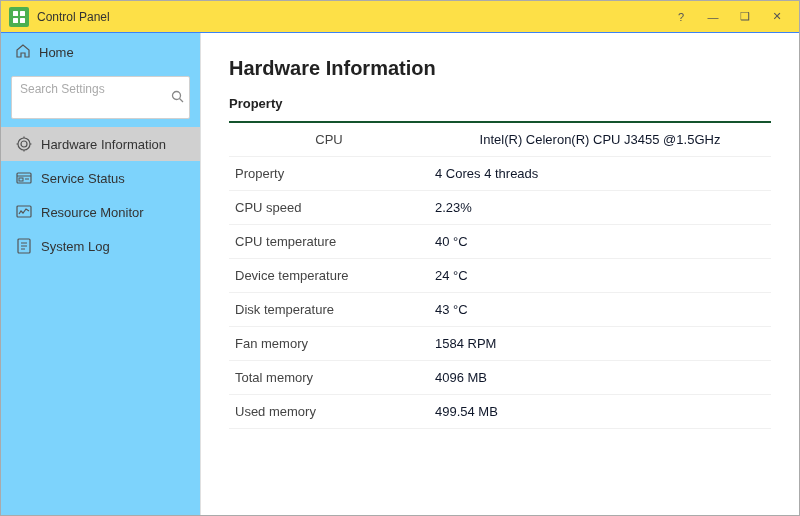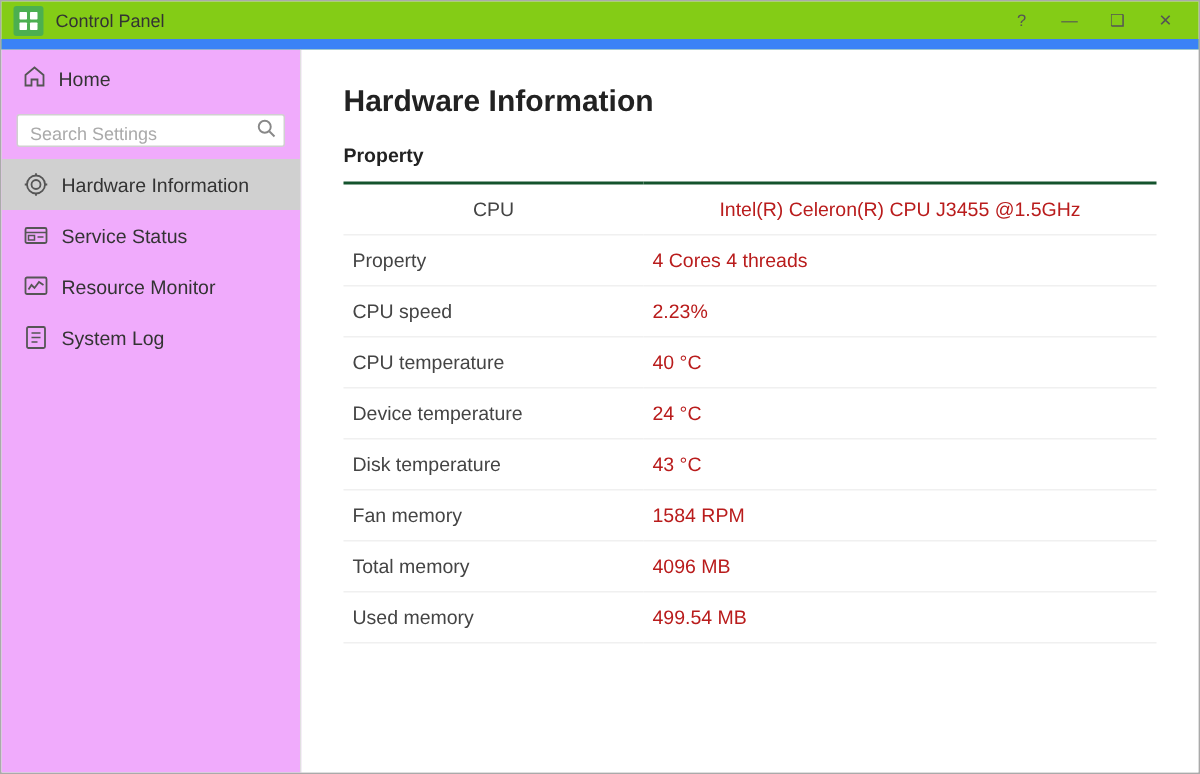--- a/index.html
+++ b/index.html
@@ -16,26 +16,26 @@
     }
     .window {
       width: 800px;
       height: 516px;
       background: #fff;
       border: 1px solid #aaa;
       display: flex;
       flex-direction: column;
     }
     .titlebar {
-      background: #84cc16;
+      background: #fde047;
       height: 32px;
       display: flex;
       align-items: center;
       padding: 0 8px;
-      border-bottom: 7px solid #3b82f6;
+      border-bottom: 1px solid #3b82f6;
       user-select: none;
     }
     .titlebar-icon {
       width: 20px;
       height: 20px;
       margin-right: 8px;
       background: #4caf50;
       border-radius: 2px;
       display: flex;
       align-items: center;
@@ -65,21 +65,21 @@
       border: none;
       background: transparent;
     }
     .content-area {
       display: flex;
       flex: 1;
       overflow: hidden;
     }
     .sidebar {
       width: 200px;
-      background: #f0abfc;
+      background: #7dd3fc;
       border-right: 1px solid #e0e0e0;
       display: flex;
       flex-direction: column;
       overflow-y: auto;
     }
     .sidebar-home {
       padding: 10px 14px;
       display: flex;
       align-items: center;
       gap: 8px;
@@ -89,21 +89,21 @@
     }
     .home-icon {
       font-size: 14px;
     }
     .search-box {
       margin: 4px 10px 8px 10px;
       position: relative;
     }
     .search-box input {
       width: 100%;
-      padding: 5px 28px 1px 8px;
+      padding: 5px 28px 22px 8px;
       border: 1px solid #d0d0d0;
       border-radius: 2px;
       font-size: 12px;
       background: #fff;
       color: #333;
       outline: none;
     }
     .search-box input::placeholder { color: #aaa; }
     .search-icon-btn {
       position: absolute;
@@ -174,21 +174,21 @@
       padding: 9px 6px;
       font-size: 13px;
       color: #333;
       vertical-align: middle;
     }
     .info-table td:first-child {
       width: 200px;
       color: #444;
     }
     .info-table td:last-child {
-      color: #b91c1c;
+      color: #0f172a;
     }
   </style>
 </head>
 <body>
 
 <div class="window">
 
   <div class="titlebar">
     <div class="titlebar-icon">
       <svg width="14" height="14" viewBox="0 0 14 14" fill="none">

